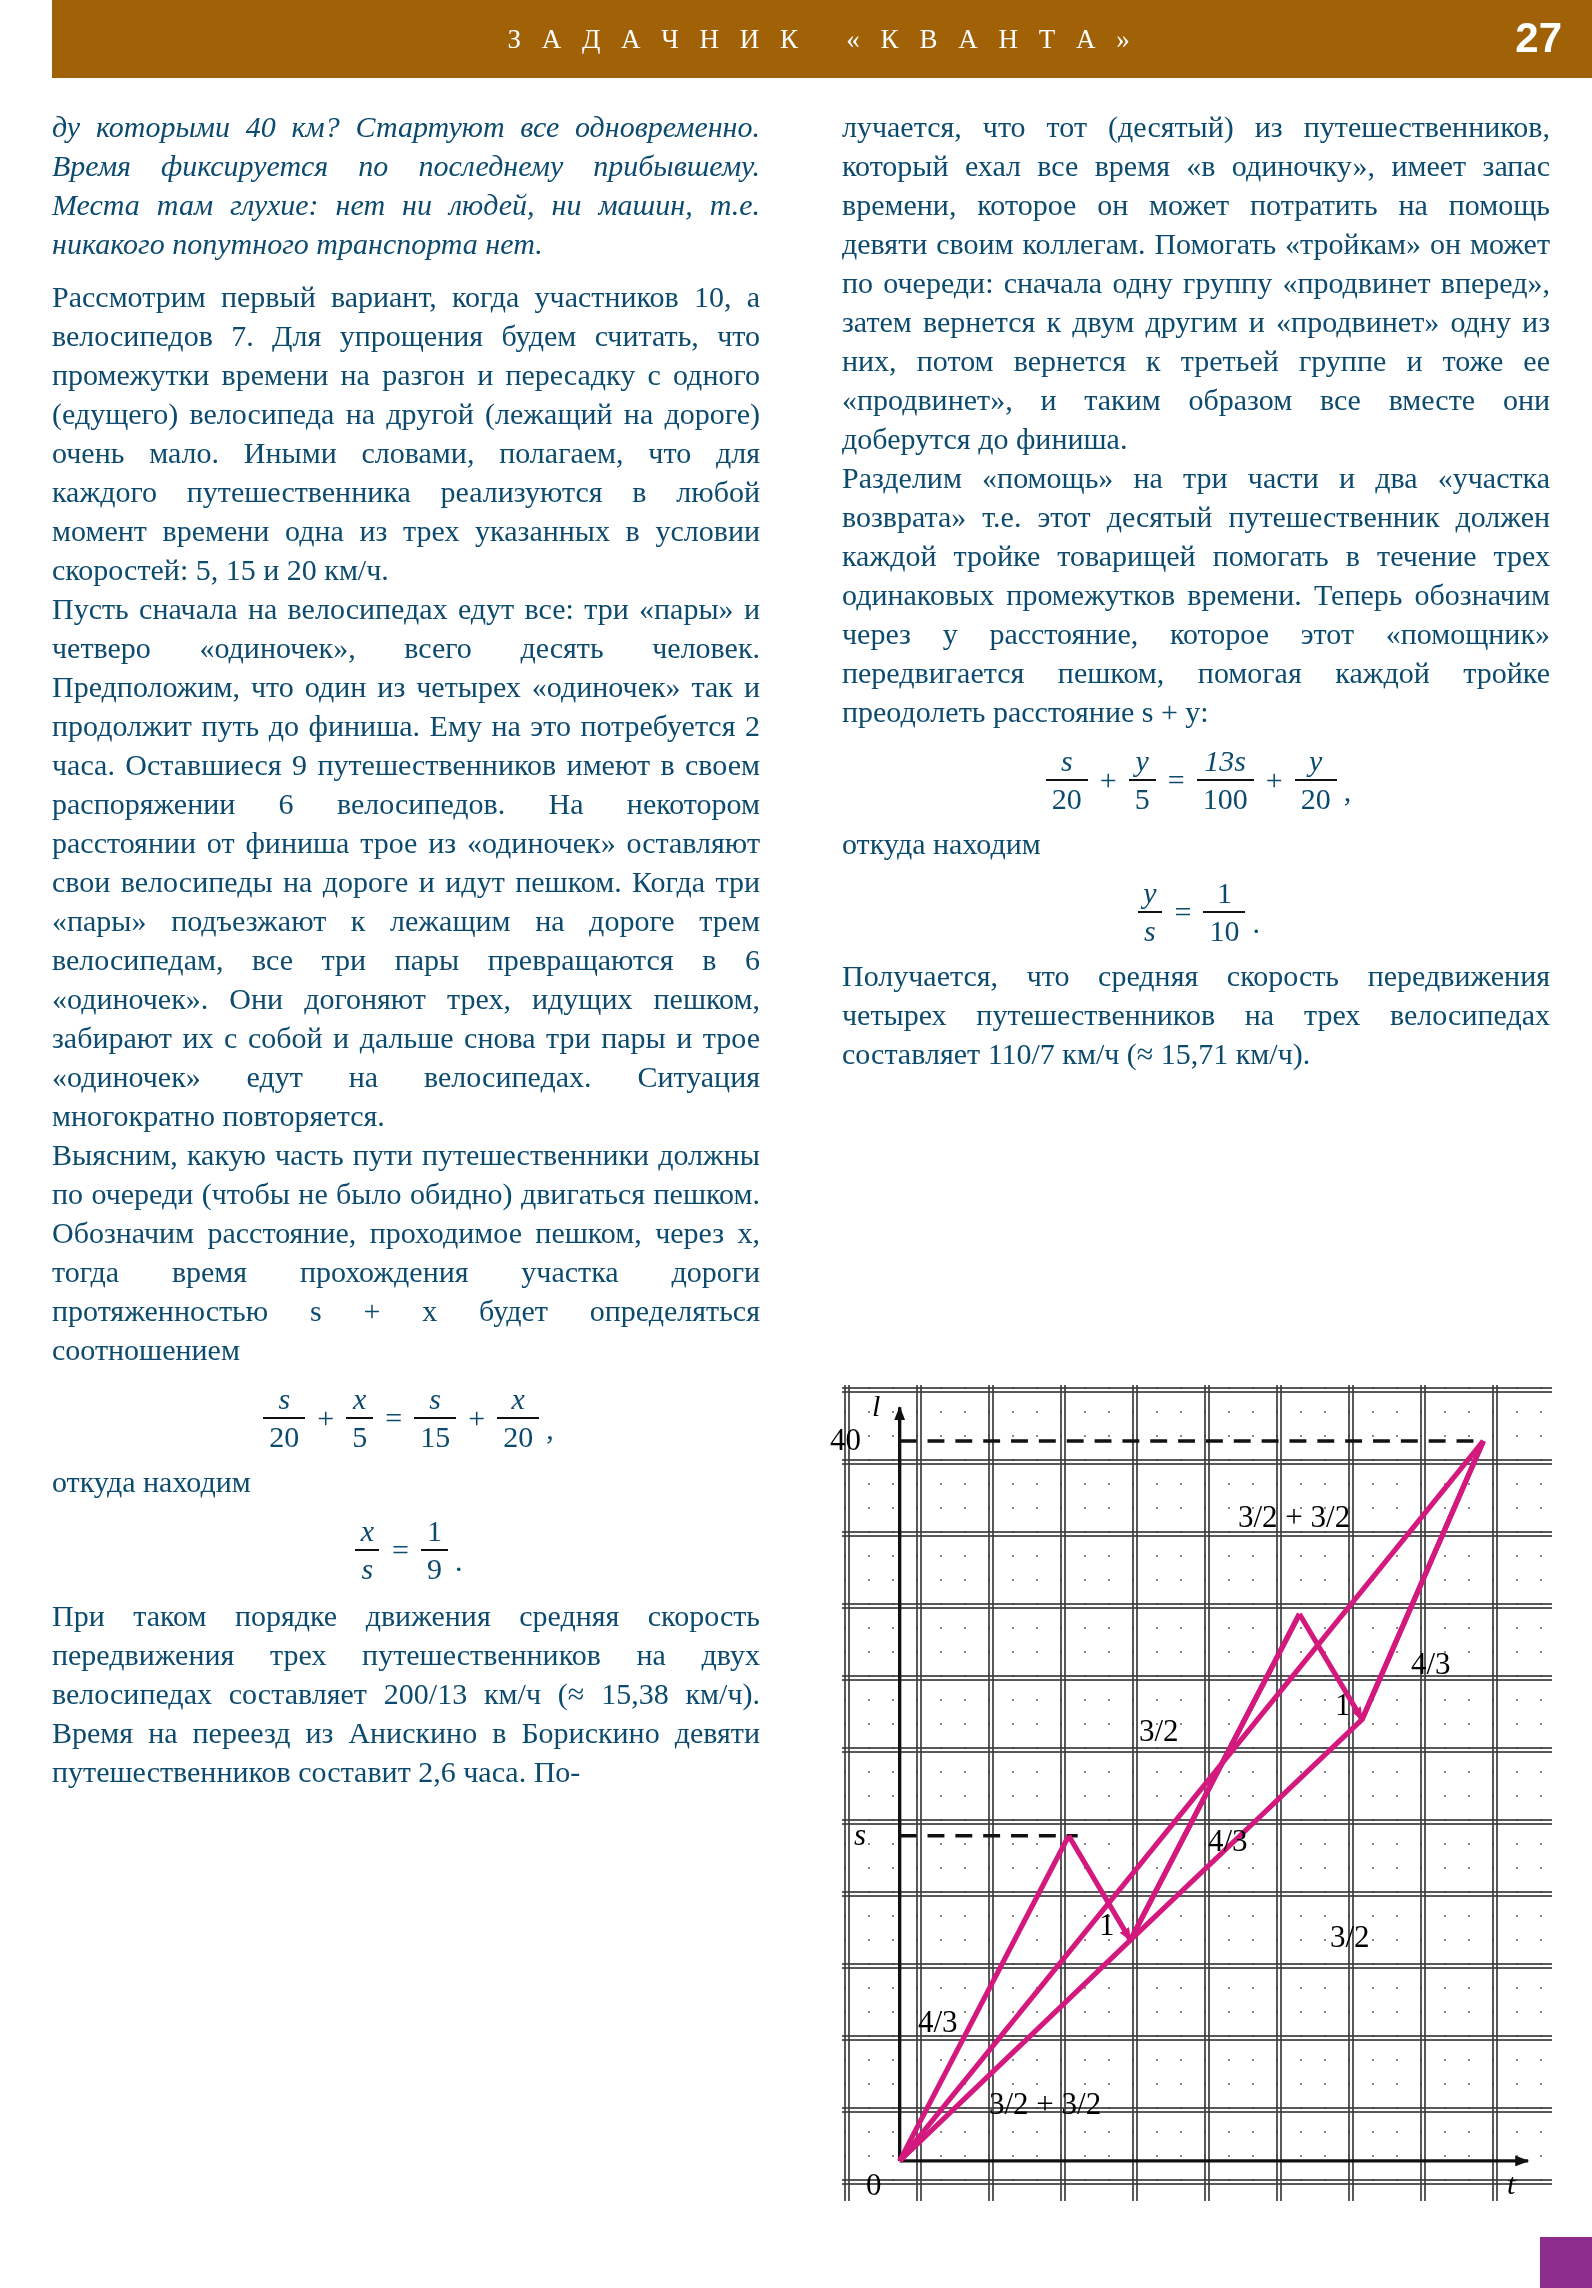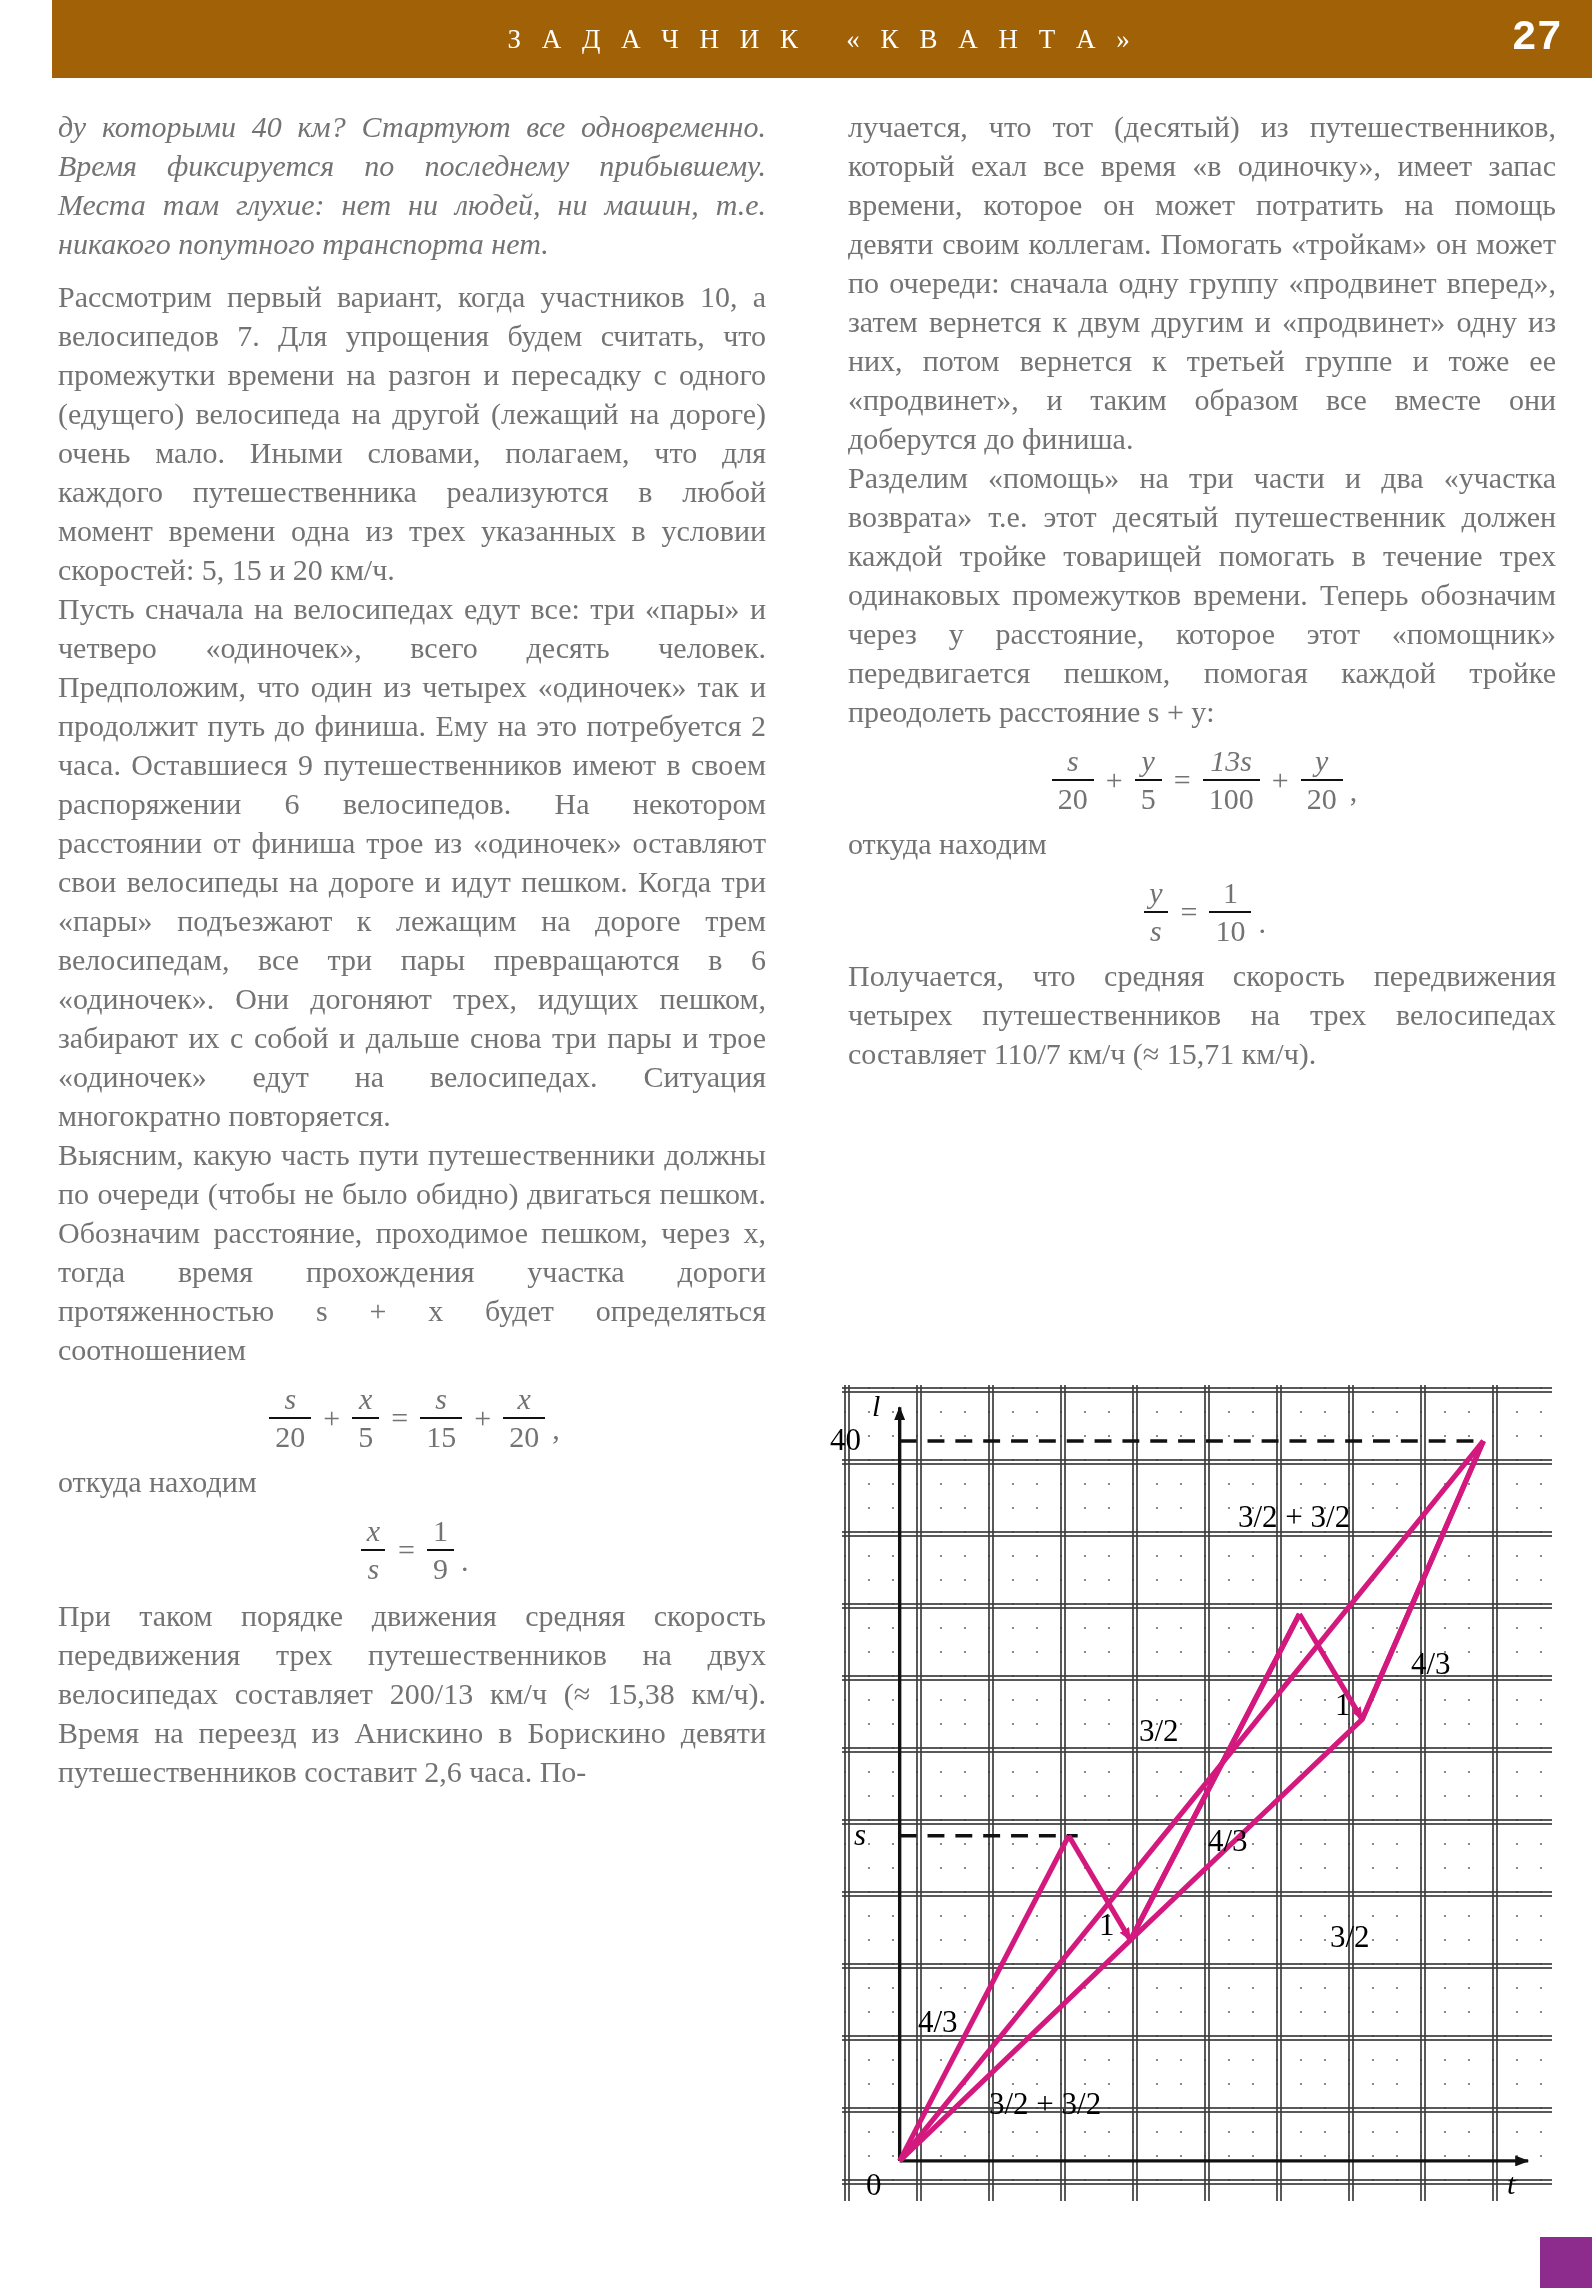--- a/index.html
+++ b/index.html
@@ -28,34 +28,33 @@
     letter-spacing:7px;
     font-weight:400;
     white-space:pre;
   }
   .header-page{
     position:absolute;
     right:30px; top:14px;
     color:#ffffff;
     font-size:42px;
     font-weight:700;
-    font-family:Liberation Mono, monospace;
+    font-family:Liberation Sans, sans-serif;
   }
 
   
   .col{
     position:absolute;
     top:107px;
     width:708px;
     font-size:30px;
     line-height:39px;
     text-align:justify;
-    color:#737373;
+    color:#0c4a6e;
     hyphens:none;
-    margin-left:6px;
   }
   .col-left{ left:52px; }
   .col-right{ left:842px; }
 
   .p{ margin:0 0 0 0; text-indent:0; text-align:justify; }
   .p.italic{ font-style:italic; font-size:30px; }
   .p + .p{ margin-top:0px;font-family:Liberation Serif, serif; }
 
   
   .p{ text-align-last:left; }

